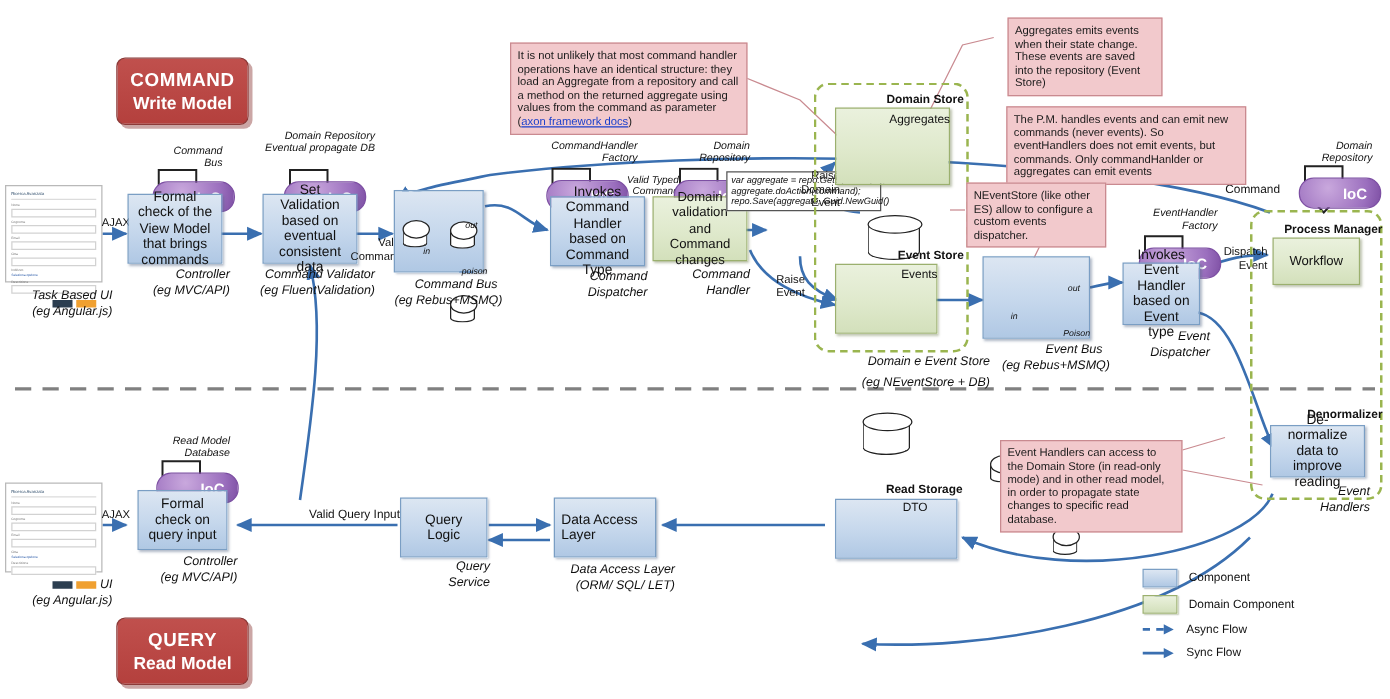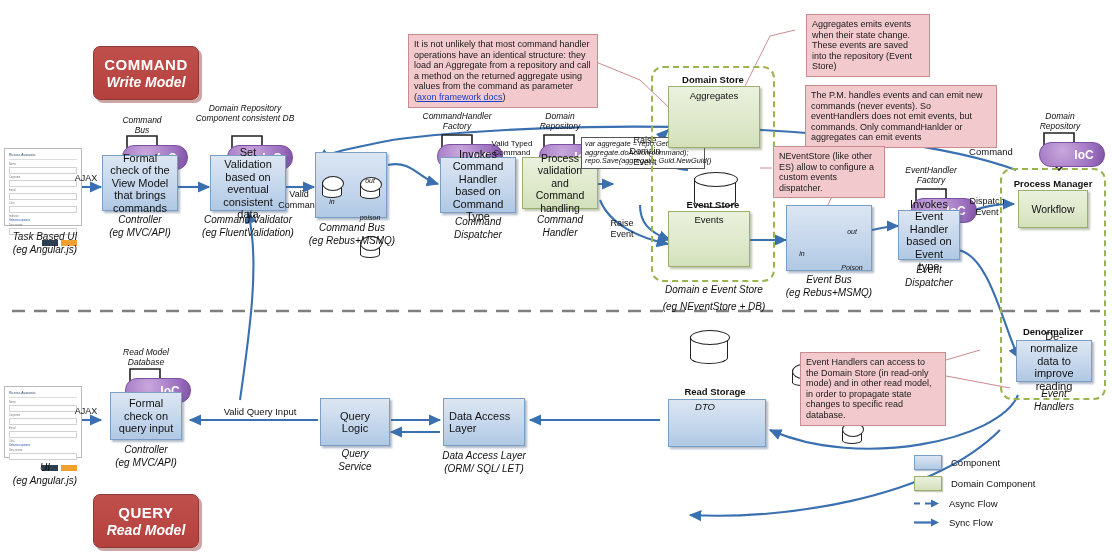--- a/index.html
+++ b/index.html
@@ -8,41 +8,41 @@
   #canvas{position:relative;width:1112px;height:559px;overflow:hidden;background:#fff;}
   #wires{position:absolute;left:0;top:0;width:1112px;height:559px;pointer-events:none;}
 
   .abs{position:absolute;box-sizing:border-box;}
 
   
   .banner{background:linear-gradient(to bottom,#c0504d,#b4403d);border:1px solid #8c3a38;border-radius:7px;
           color:#fff;text-align:center;box-shadow:3px 3px 0 rgba(140,58,56,.45);
           display:flex;flex-direction:column;align-items:center;justify-content:center;}
   .banner .l1{font-weight:bold;font-size:15px;letter-spacing:.5px;}
-  .banner .l2{font-style:italic;font-weight:bold;font-size:14px;margin-top:1px;text-align:center;}
+  .banner .l2{font-weight:bold;font-size:14px;margin-top:1px;text-align:center;}
 
   
   .comp{background:linear-gradient(to bottom,#dce6f2 0%,#c5d7ec 55%,#b0c8e4 100%);
         border:1px solid #7a9ec4;box-shadow:1.5px 1.5px 2px rgba(80,100,130,.45);
         font-size:11px;line-height:12.5px;color:#111;padding:17px 5px;}
   .domain{background:linear-gradient(to bottom,#eaf1dd 0%,#dfe9cc 55%,#d3e0bb 100%);
           border:1px solid #9bb06e;box-shadow:1.5px 1.5px 2px rgba(110,125,80,.45);
           font-size:10.5px;line-height:12.5px;color:#111;padding:4px 5px;}
   .center{display:flex;align-items:center;justify-content:center;text-align:center;}
   .leftmid{display:flex;align-items:center;}
 
   
   .note{background:#f2c9cc;border:1px solid #c98a90;color:#1a1a1a;
         font-size:9px;line-height:10.6px;padding:4px 5px;}
   .note a{color:#1a3fcc;text-decoration:underline;}
   .code{background:#ffffff;border:1px solid #555;color:#111;
         font-family:"Liberation Sans",sans-serif;font-style:italic;font-size:7.4px;line-height:8.6px;padding:2px 3px;}
 
   
-  .lbl{font-size:10px;line-height:12px;color:#111;text-align:center;}
+  .lbl{font-size:10px;line-height:12px;color:#111;text-align:right;}
   .lbl.it{font-style:italic;}
   .lbl.b{font-weight:bold;}
 
   
   .grp{border:2px dashed #9ab54f;border-radius:12px;background:transparent;}
 
   
   .ioc{width:54px;height:44px;}
   .ioc .chev{position:absolute;left:10px;top:0;width:34px;height:40px;}
   .ioc .pill{position:absolute;left:7px;top:10px;width:40px;height:23px;border-radius:12px;
@@ -192,21 +192,21 @@
       <path d="M2,1 L32,1 L32,22 L17,38 L2,22 Z" fill="#ffffff" stroke="#222" stroke-width="1.6"></path>
     </svg>
     <div class="pill">IoC</div>
   </div>
   <div class="abs comp center" style="left:102px;top:155px;width:76px;height:56px;">Formal check of the View Model that brings commands</div>
   <div class="abs lbl it" style="left:96px;top:214px;width:88px;">Controller</div>
   <div class="abs lbl it" style="left:96px;top:227px;width:88px;">(eg MVC/API)</div>
 
   <div class="abs lbl it" style="left:190px;top:104px;width:110px;font-size:8.5px;line-height:9.5px;">
     <span>Domain Repository</span><br>
-    <span>Component consistent DB</span>
+    <span>Eventual propagate DB</span>
   </div>
   <div class="abs ioc" style="left:220px;top:135px;">
     <svg class="chev" viewBox="0 0 34 40">
       <path d="M2,1 L32,1 L32,22 L17,38 L2,22 Z" fill="#ffffff" stroke="#222" stroke-width="1.6"></path>
     </svg>
     <div class="pill">IoC</div>
   </div>
   <div class="abs comp center" style="left:210px;top:155px;width:76px;height:56px;">Set Validation based on eventual consistent data</div>
   <div class="abs lbl it" style="left:196px;top:214px;width:104px;">Command Validator</div>
   <div class="abs lbl it" style="left:196px;top:227px;width:104px;">(eg FluentValidation)</div>
@@ -242,36 +242,36 @@
   <div class="abs ioc" style="left:430px;top:134px;">
     <svg class="chev" viewBox="0 0 34 40">
       <path d="M2,1 L32,1 L32,22 L17,38 L2,22 Z" fill="#ffffff" stroke="#222" stroke-width="1.6"></path>
     </svg>
     <div class="pill">IoC</div>
   </div>
   <div class="abs comp center" style="left:440px;top:157px;width:76px;height:56px;">Invokes Command Handler based on Command Type</div>
   <div class="abs lbl it" style="left:438px;top:216px;width:80px;">Command</div>
   <div class="abs lbl it" style="left:438px;top:229px;width:80px;">Dispatcher</div>
 
-  <div class="abs lbl" style="left:481px;top:139px;width:62px;font-size:8px;line-height:9px;">
+  <div class="abs lbl" style="left:481px;top:139px;width:62px;font-size:8px;line-height:9px;font-style:italic;">
     <span>Valid Typed</span><br>
     <span>Command</span>
   </div>
 
   <div class="abs lbl it" style="left:520px;top:112px;width:80px;font-size:8.5px;line-height:9.5px;">
     <span>Domain</span><br>
     <span>Repository</span>
   </div>
   <div class="abs ioc" style="left:532px;top:134px;">
     <svg class="chev" viewBox="0 0 34 40">
       <path d="M2,1 L32,1 L32,22 L17,38 L2,22 Z" fill="#ffffff" stroke="#222" stroke-width="1.6"></path>
     </svg>
     <div class="pill">IoC</div>
   </div>
-  <div class="abs domain center" style="left:522px;top:157px;width:76px;height:52px;">Process validation and Command handling</div>
+  <div class="abs domain center" style="left:522px;top:157px;width:76px;height:52px;">Domain validation and Command changes</div>
   <div class="abs lbl it" style="left:520px;top:214px;width:80px;">Command</div>
   <div class="abs lbl it" style="left:520px;top:227px;width:80px;">Handler</div>
 
   <div class="abs code" style="left:581px;top:137px;width:124px;white-space:pre;">var aggregate = repo.GetById&lt;T&gt;(id);
 aggregate.doAction(command);
 repo.Save(aggregate, Guid.NewGuid()</div>
 
   <div class="abs lbl" style="left:618px;top:135px;width:54px;font-size:9px;line-height:11px;white-space:pre;">Raise
 Domain
 Event</div>
@@ -404,21 +404,21 @@
   <div class="abs comp center" style="left:320px;top:398px;width:70px;height:48px;">Query Logic</div>
   <div class="abs lbl it" style="left:318px;top:448px;width:74px;">Query</div>
   <div class="abs lbl it" style="left:318px;top:461px;width:74px;">Service</div>
 
   <div class="abs comp leftmid" style="left:443px;top:398px;width:82px;height:48px;">Data Access Layer</div>
   <div class="abs lbl it" style="left:428px;top:450px;width:112px;">Data Access Layer</div>
   <div class="abs lbl it" style="left:428px;top:463px;width:112px;">(ORM/ SQL/ LET)</div>
 
   <div class="abs lbl b" style="left:660px;top:386px;width:110px;font-size:9.5px;">Read Storage</div>
   <div class="abs comp" style="left:668px;top:399px;width:98px;height:48px;"></div>
-  <div class="abs lbl" style="left:668px;top:401px;width:74px;font-size:9.5px;font-style:italic;">DTO</div>
+  <div class="abs lbl" style="left:668px;top:401px;width:74px;font-size:9.5px;">DTO</div>
 
   <div class="abs legend" style="left:898px;top:455px;width:200px;">
     <div class="row">
       <div class="sw swc"></div>
       <span>Component</span>
     </div>
     <div class="row">
       <div class="sw swd"></div>
       <span>Domain Component</span>
     </div>

